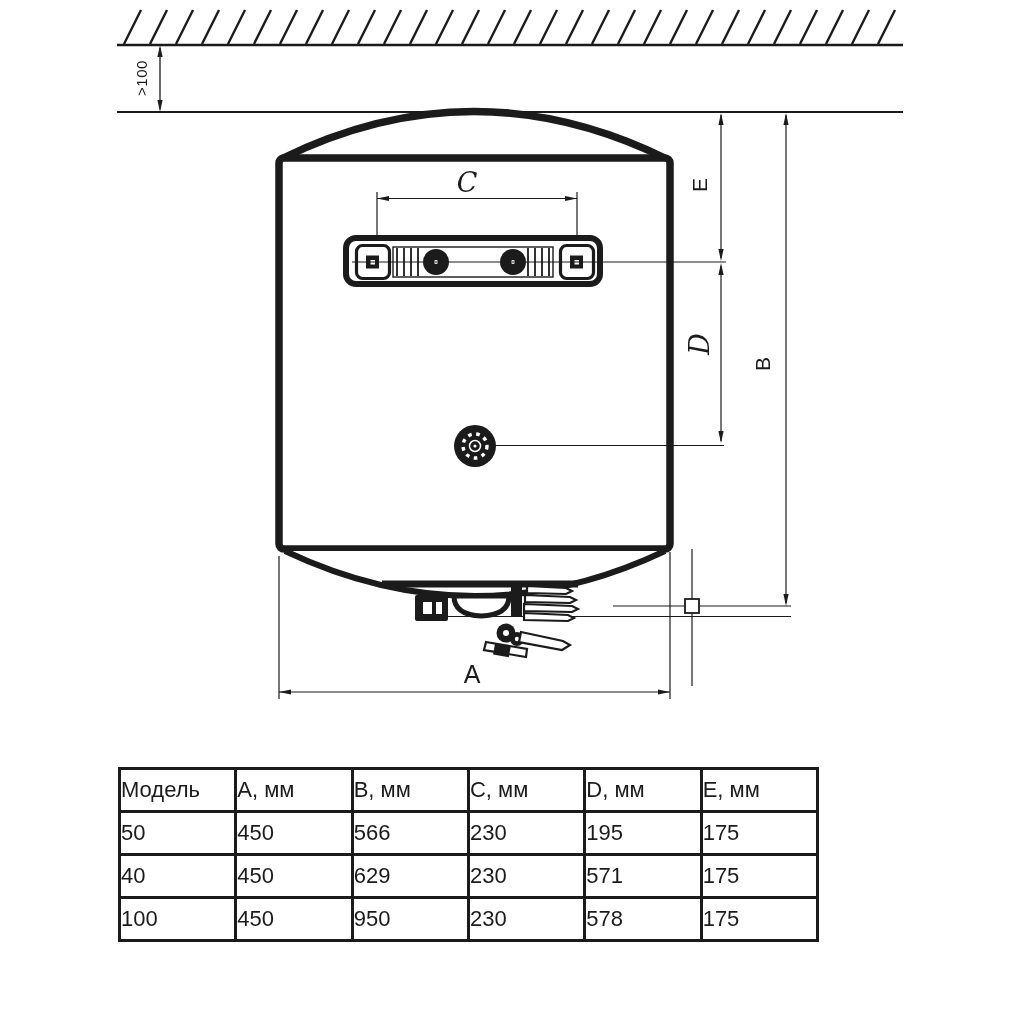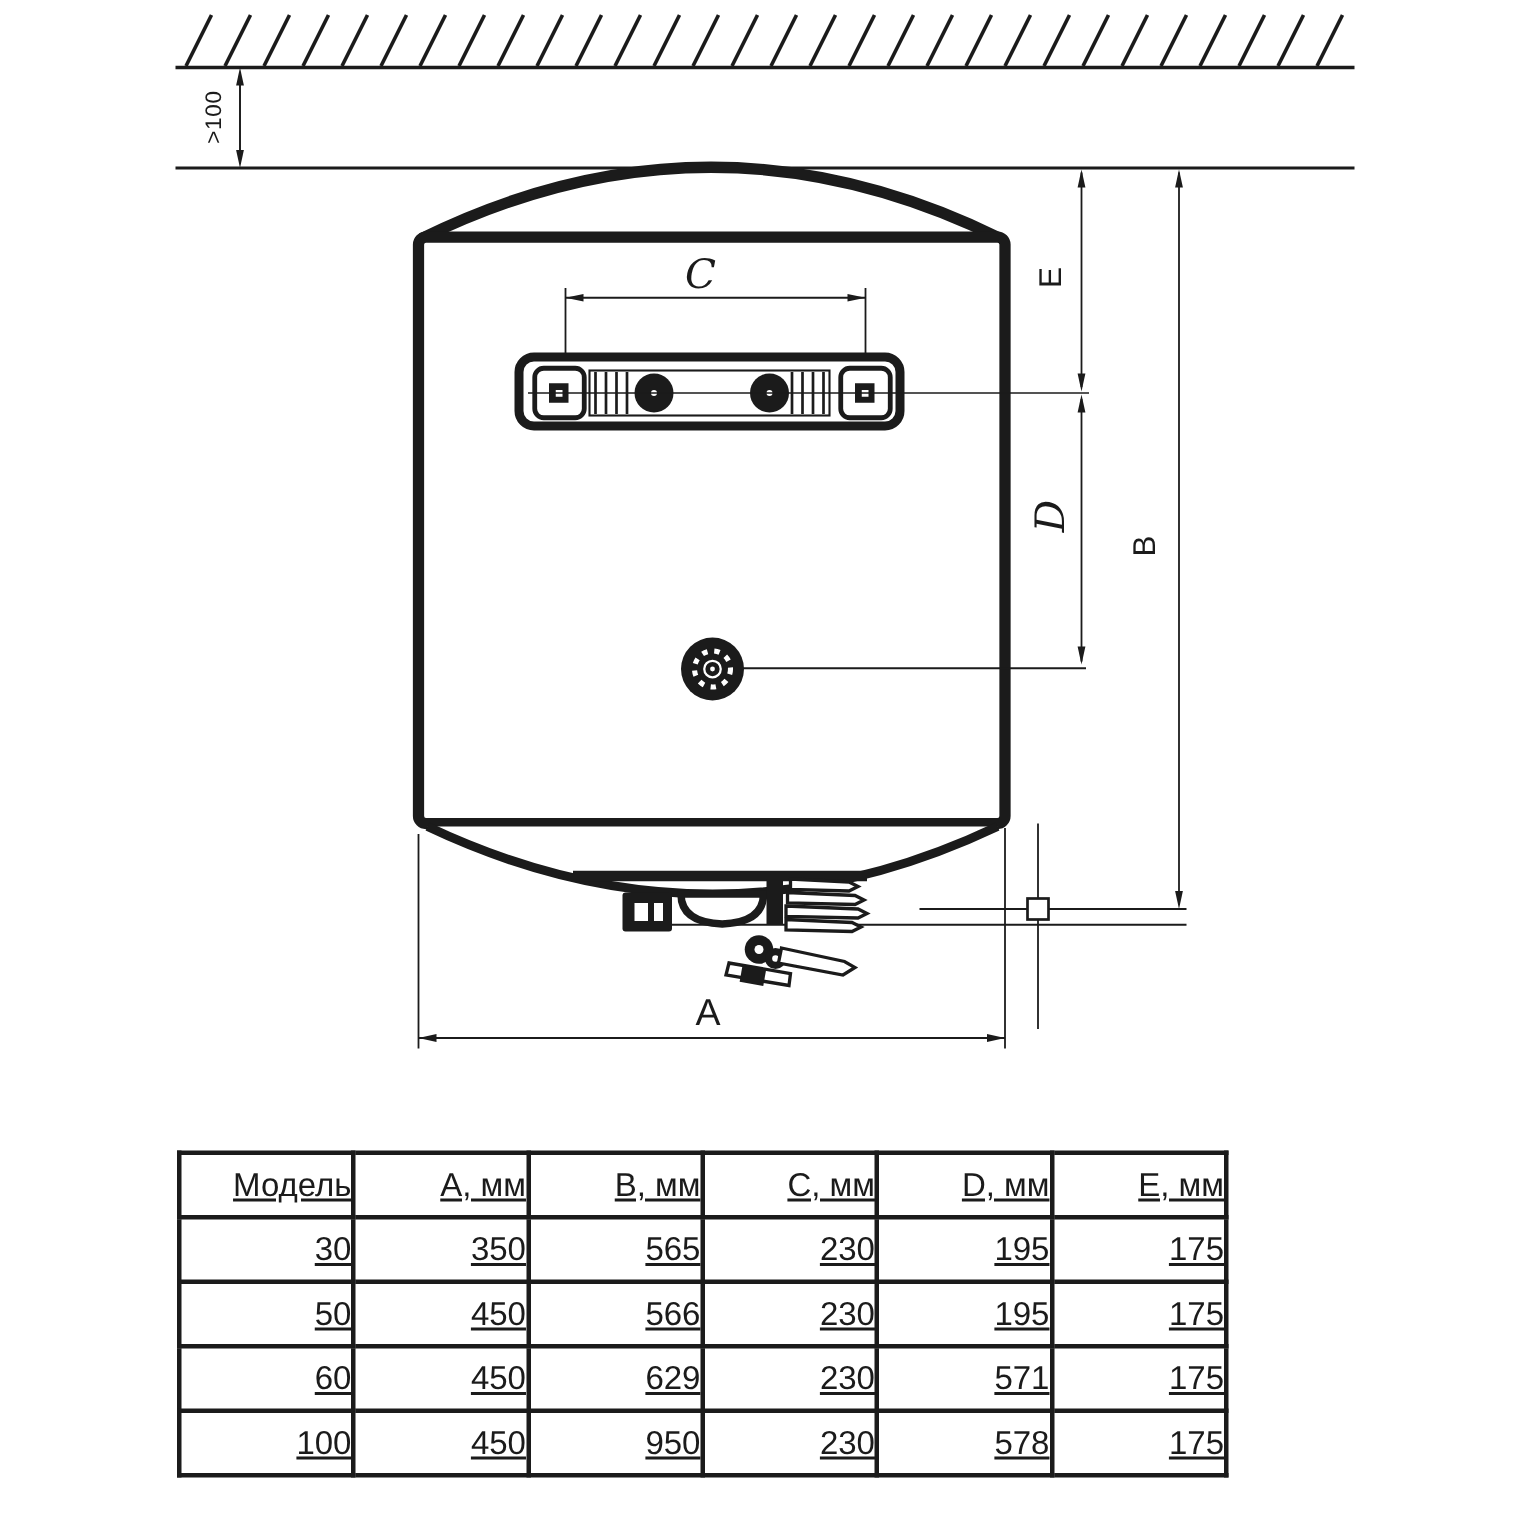--- a/index.html
+++ b/index.html
@@ -33,26 +33,25 @@
   text.dim-small { font-size:15px; letter-spacing:0.5px; }
 
   
   table.dims-table {
     position:absolute; left:118px; top:767px; width:701px;
     border-collapse:collapse; table-layout:fixed;
   }
   .dims-table th, .dims-table td {
     border:3px solid var(--ink,#1b1b1b);
     height:40px; padding:0;
-    text-align:right; vertical-align:middle;
+    text-align:left; vertical-align:middle;
     font-size:22px; font-weight:400;
     font-family:"Liberation Sans", sans-serif;
     color:var(--ink,#1b1b1b);
     background:#ffffff;
-    text-decoration:underline;
   }
 </style>
 </head>
 <body style="--ink: #1b1b1b; --paper: #ffffff;">
 
 <div class="page">
 
   <svg class="drawing" width="1024" height="762" viewBox="0 0 1024 762">
 
     <g class="hatch">
@@ -214,37 +213,29 @@
         <th>Модель</th>
         <th>A, мм</th>
         <th>B, мм</th>
         <th>C, мм</th>
         <th>D, мм</th>
         <th>E, мм</th>
       </tr>
     </thead>
     <tbody>
       <tr>
-        <td>30</td>
-        <td>350</td>
-        <td>565</td>
-        <td>230</td>
-        <td>195</td>
-        <td>175</td>
-      </tr>
-      <tr>
         <td>50</td>
         <td>450</td>
         <td>566</td>
         <td>230</td>
         <td>195</td>
         <td>175</td>
       </tr>
       <tr>
-        <td>60</td>
+        <td>40</td>
         <td>450</td>
         <td>629</td>
         <td>230</td>
         <td>571</td>
         <td>175</td>
       </tr>
       <tr>
         <td>100</td>
         <td>450</td>
         <td>950</td>

